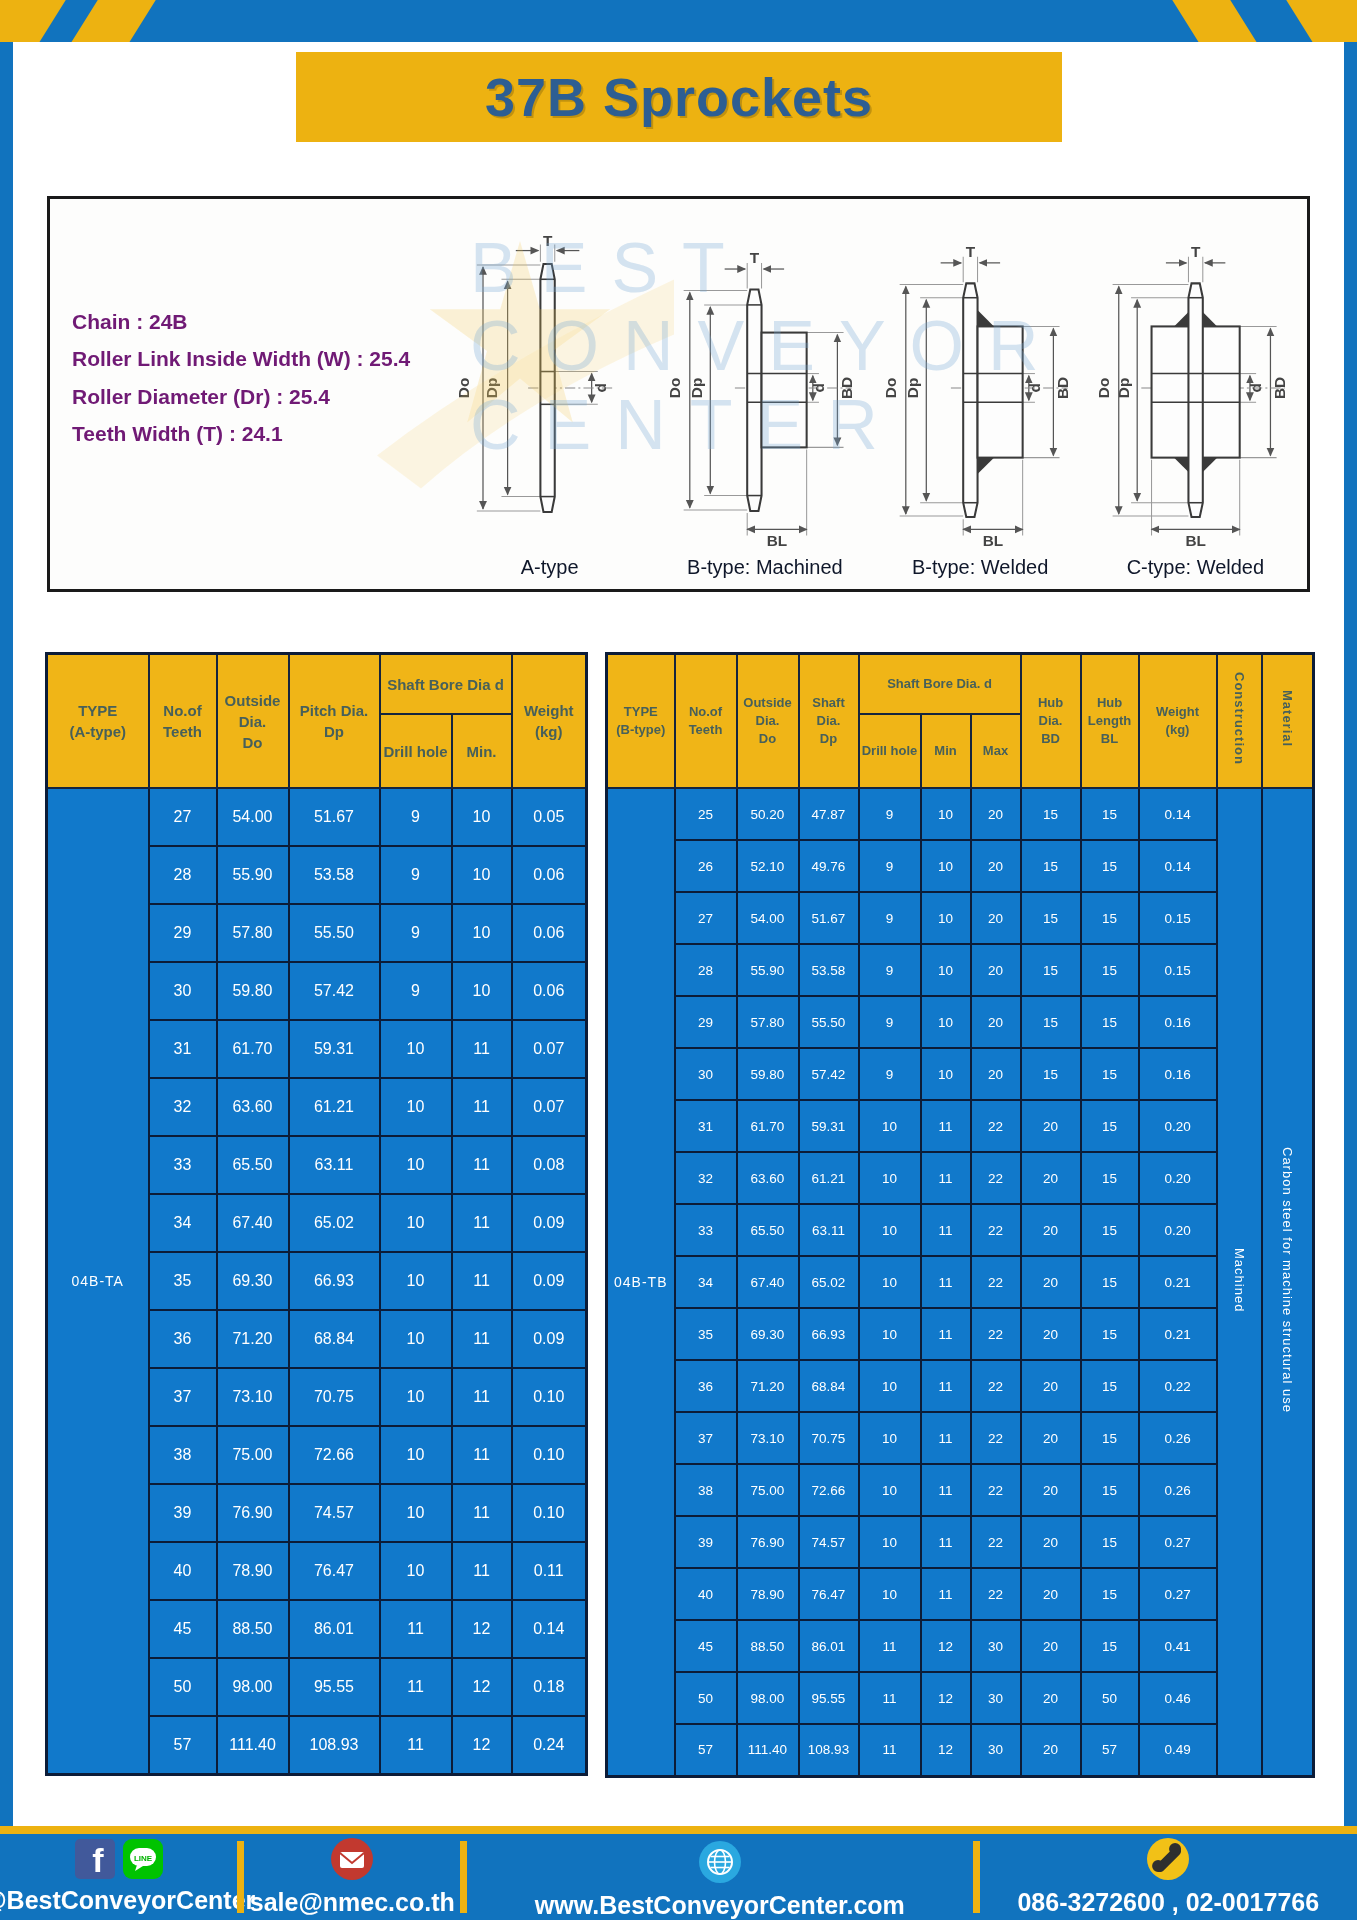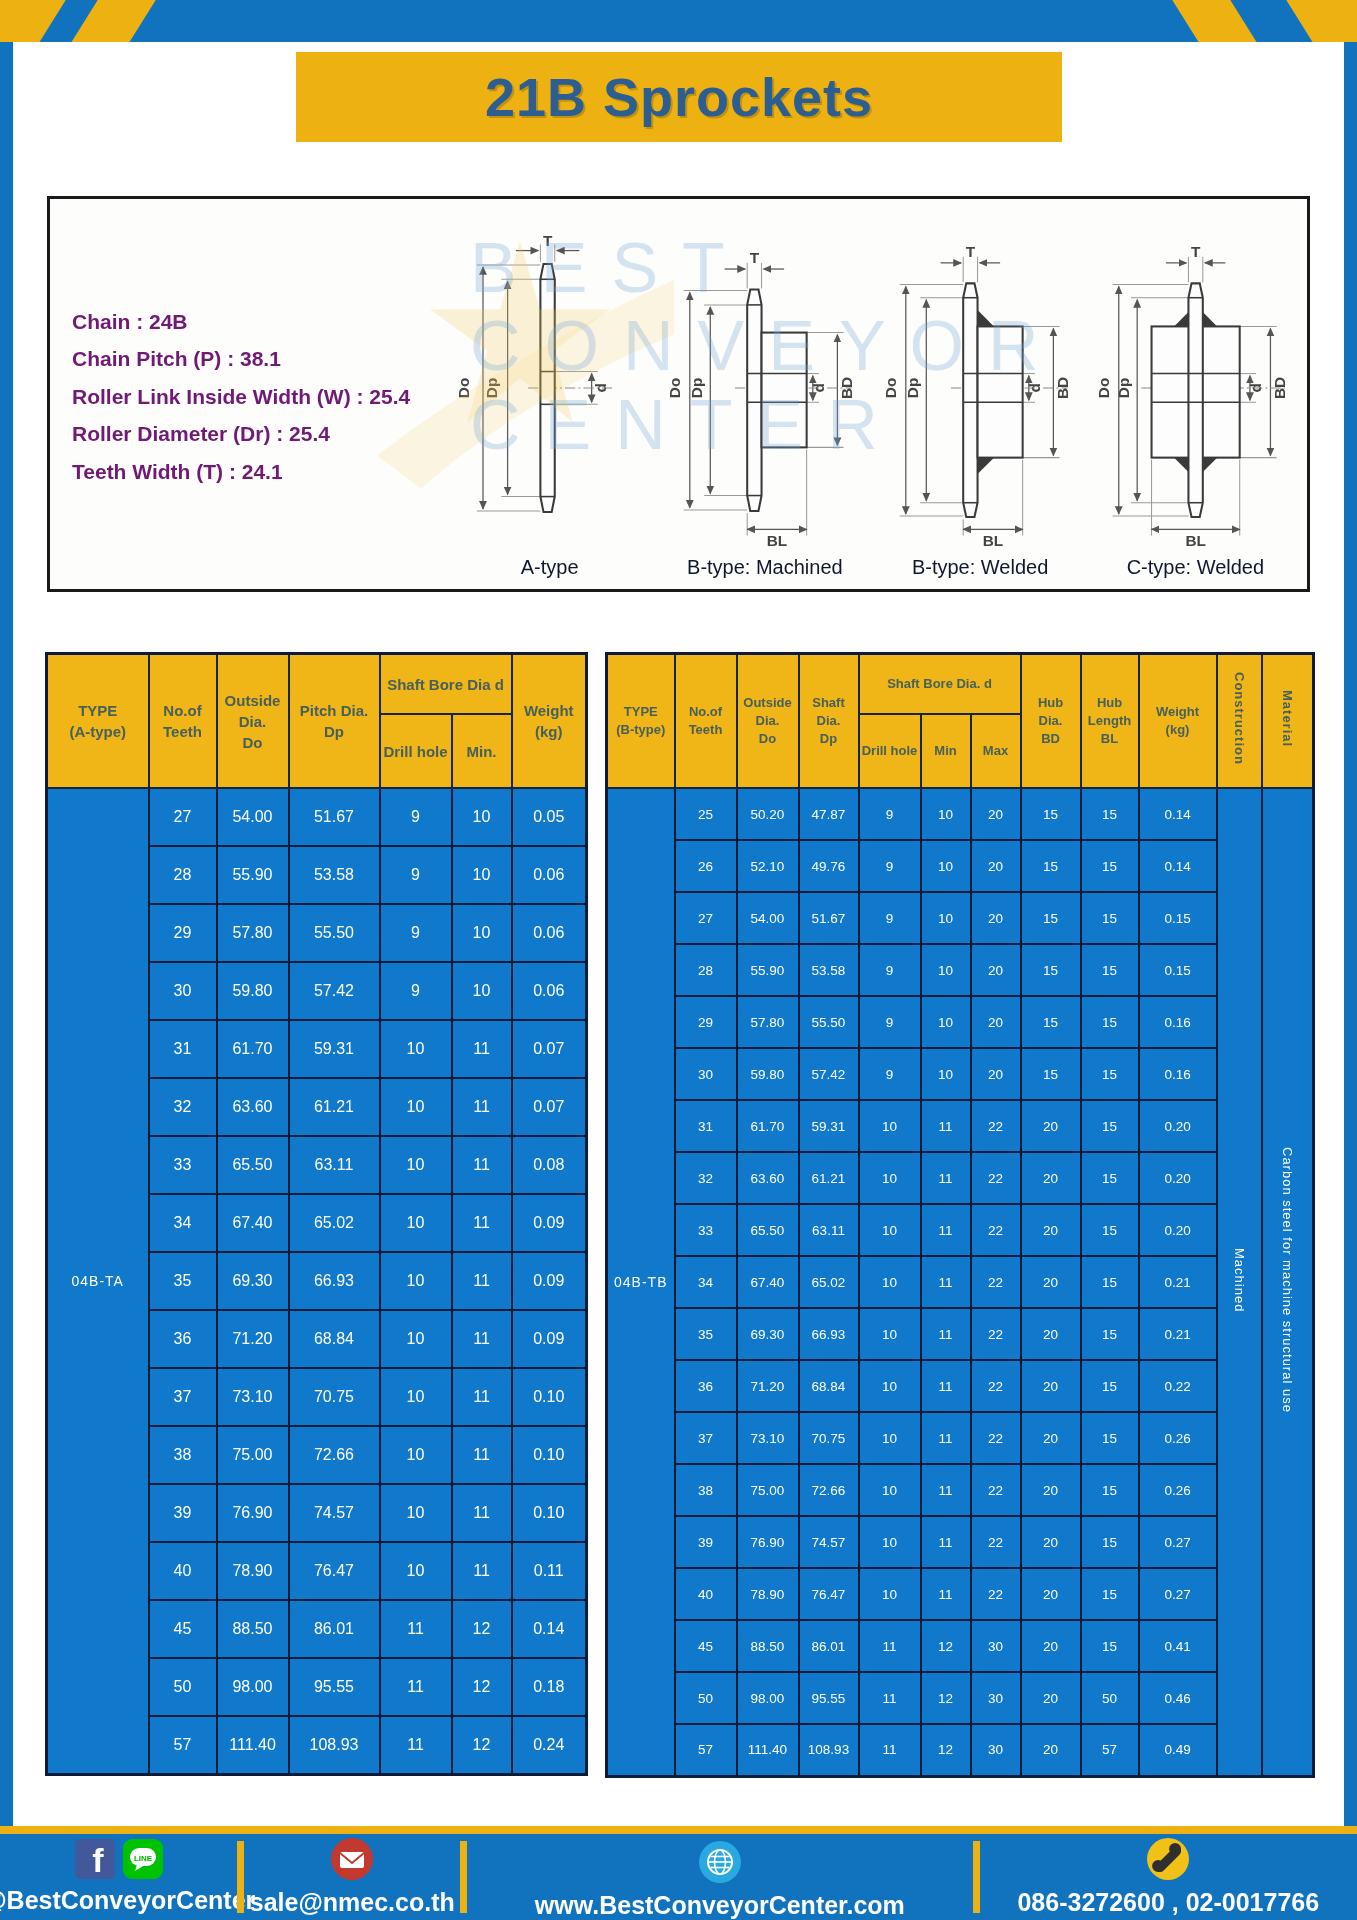--- a/index.html
+++ b/index.html
@@ -73,38 +73,37 @@
   <div class="top-band">
     <div class="stripe" style="left:-30px;width:82px;transform:skewX(-32deg);"></div>
     <div class="stripe" style="left:84px;width:58px;transform:skewX(-32deg);"></div>
     <div class="stripe" style="left:1186px;width:58px;transform:skewX(32deg);"></div>
     <div class="stripe" style="left:1300px;width:90px;transform:skewX(32deg);"></div>
   </div>
   <div class="side-border left"></div>
   <div class="side-border right"></div>
 
   <div class="title-box">
-    <span>21B Sprockets</span>
+    <span>37B Sprockets</span>
   </div>
 
   <div class="diagram-box">
 
     <svg class="wm wm-swoosh" viewBox="0 0 300 300">
       <polygon points="150,20 168,82 232,82 180,120 198,185 150,145 102,185 120,120 68,82 132,82" fill="#f3c74f" opacity="0.5"></polygon>
       <path d="M20,215 Q130,130 290,55 L290,105 Q150,165 60,245 Z" fill="#f3c74f" opacity="0.35"></path>
     </svg>
     <div class="wm wm-text">
       <div>BEST</div>
       <div>CONVEYOR</div>
       <div>CENTER</div>
     </div>
 
     <div class="specs">
       <div>Chain : 24B</div>
-      <div>Chain Pitch (P) : 38.1</div>
       <div>Roller Link Inside Width (W) : 25.4</div>
       <div>Roller Diameter (Dr) : 25.4</div>
       <div>Teeth Width (T) : 24.1</div>
     </div>
 
     <div class="figures">
 
       <figure>
         <svg viewBox="0 0 210 310">
           <g stroke="#999" stroke-width="1">

